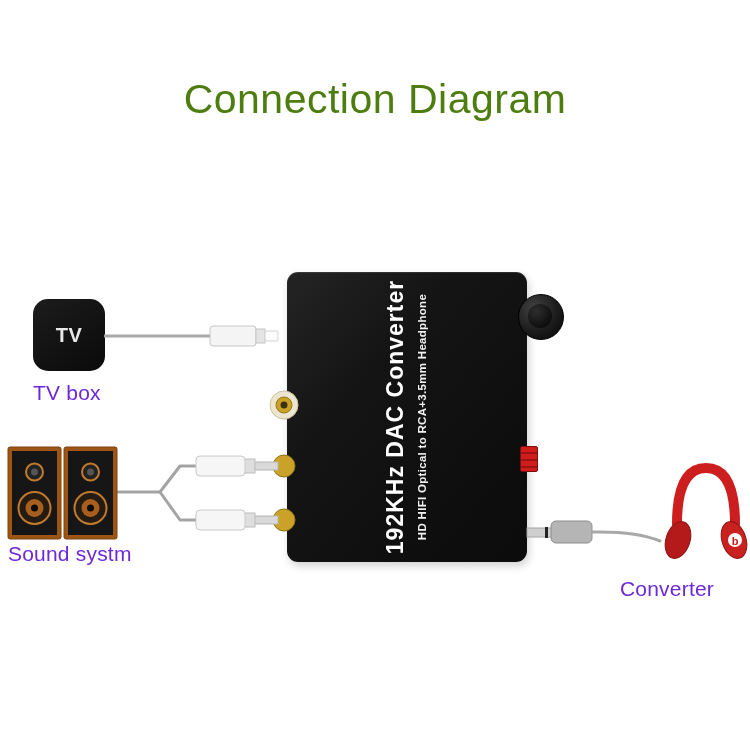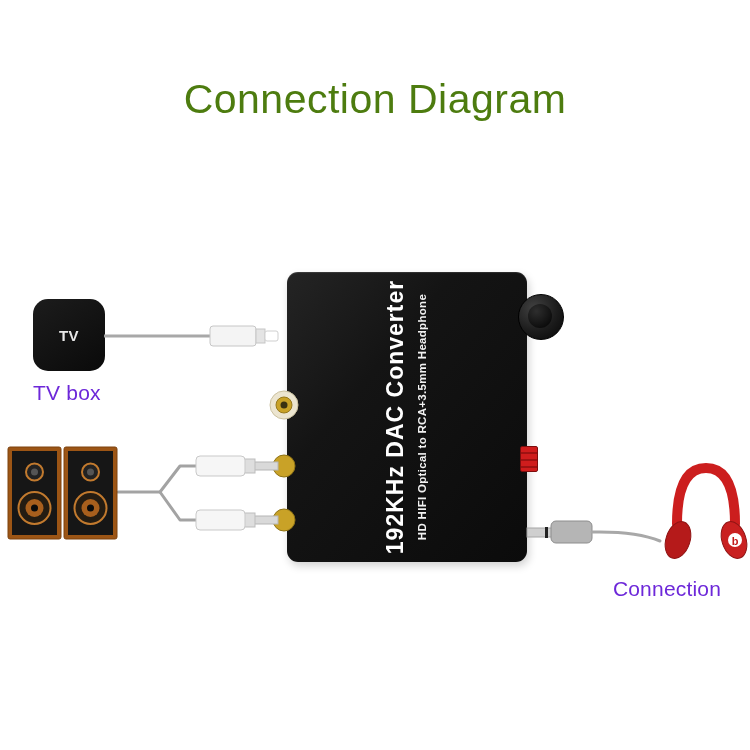--- a/index.html
+++ b/index.html
@@ -16,21 +16,21 @@
   }
   .tv-label{left:33px;top:381px;}
   .sound-label{left:8px;top:542px;}
   .hp-label{left:592px;top:577px;width:150px;text-align:center;}
   
   .tvbox{
     position:absolute;left:33px;top:299px;width:72px;height:72px;border-radius:15px;
     background:linear-gradient(145deg,#1c1c1c,#0a0a0a);
     display:flex;align-items:center;justify-content:center;z-index:2;
   }
-  .tvbox span{color:#e8e8e8;font-size:15px;font-weight:bold;letter-spacing:0.5px;}
+  .tvbox span{color:#e8e8e8;font-size:20px;font-weight:bold;letter-spacing:0.5px;}
   
   .converter{
     position:absolute;left:287px;top:272px;width:240px;height:290px;border-radius:11px;
     background:linear-gradient(130deg,#242424 0%,#141414 35%,#0b0b0b 100%);
     box-shadow:inset 0 1px 1px rgba(255,255,255,0.12), 2px 4px 8px rgba(0,0,0,0.18);
     z-index:1;
   }
   .vtext{
     position:absolute;left:245px;top:382px;width:320px;height:70px;
     transform:rotate(-90deg);display:flex;flex-direction:column;align-items:center;
@@ -67,21 +67,22 @@
   <div class="side-label tv-label">TV box</div>
 
   <div class="converter"></div>
   <div class="vtext">
     <div class="l1">192KHz DAC Converter</div>
     <div class="l2">HD HIFI Optical to RCA+3.5mm Headphone</div>
   </div>
   <div class="knob"></div>
   <div class="red-switch"></div>
 
-  <div class="side-label hp-label">Connection</div>
+  <div class="side-label sound-label">Sound systm</div>
+  <div class="side-label hp-label">Converter</div>
 
   <svg class="scene" width="750" height="750" viewBox="0 0 750 750">
 
     <g>
       <line x1="104" y1="336" x2="212" y2="336" stroke="#a8a8a8" stroke-width="3"></line>
       <rect x="210" y="326" width="46" height="20" rx="3" fill="#f4f4f4" stroke="#c6c6c6"></rect>
       <rect x="256" y="329" width="9" height="14" fill="#e4e4e4" stroke="#c6c6c6"></rect>
       <rect x="265" y="331" width="13" height="10" rx="2" fill="#ffffff" stroke="#cfcfcf"></rect>
     </g>
 

